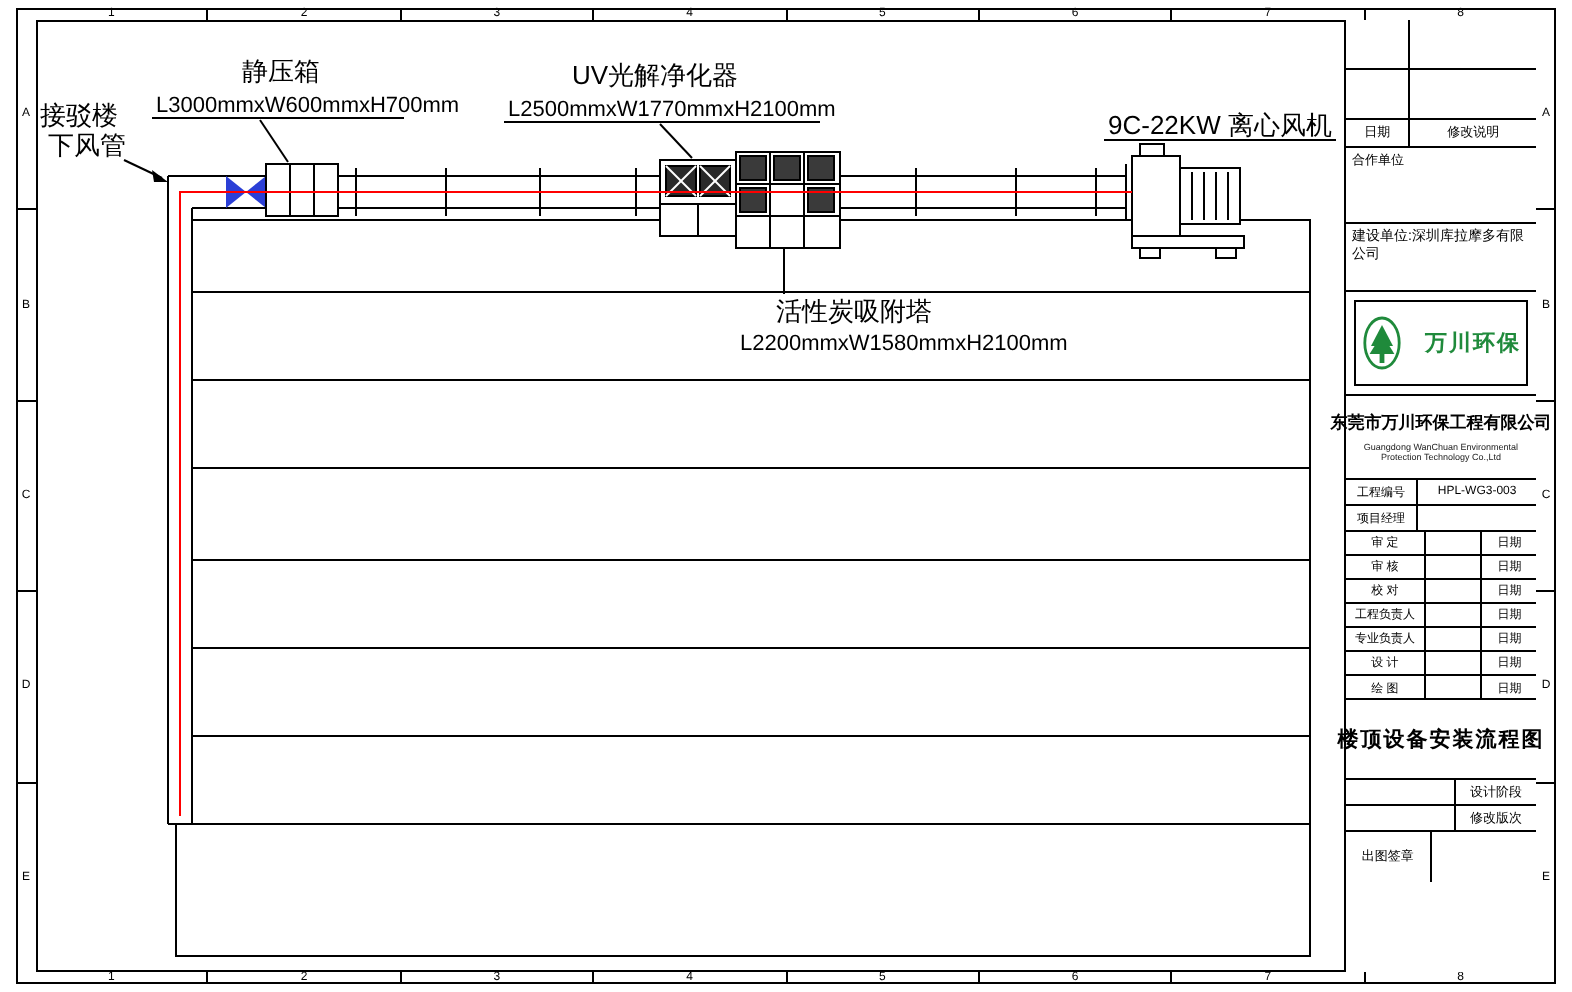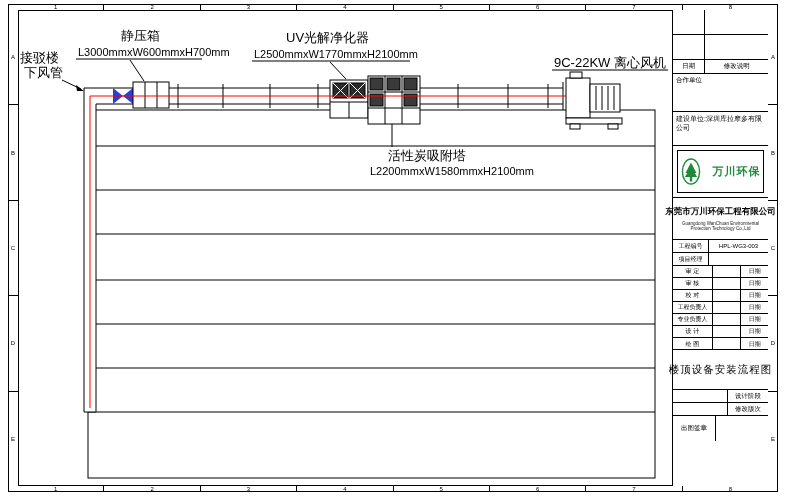--- a/index.html
+++ b/index.html
@@ -61,21 +61,21 @@
   .num-l { width:38%; border-right:1px solid #000; display:flex; align-items:center; justify-content:center; font-size:6px; }
   .num-r { flex:1; display:flex; align-items:center; justify-content:center; font-size:6px; }
 
   .sig-row { height:12px; display:flex; border-bottom:1px solid #000; }
   .sig-row:last-child { border-bottom:none; }
   .sig-role { width:42%; border-right:1px solid #000; display:flex; align-items:center; justify-content:center; font-size:6px; white-space:nowrap; overflow:hidden; }
   .sig-mid  { flex:1; border-right:1px solid #000; }
   .sig-date { width:28%; display:flex; align-items:center; justify-content:center; font-size:6px; }
 
   .dwg-title { height:100%; display:flex; align-items:center; justify-content:center;
-               font-size:10.5px; font-weight:normal; letter-spacing:1px; white-space:nowrap;text-align:center; }
+               font-size:10.5px; font-weight:bold; letter-spacing:1px; white-space:nowrap;text-align:center; }
 
   .bot-row { height:13px; display:flex; border-bottom:1px solid #000; }
   .bot-blank { flex:1; border-right:1px solid #000; }
   .bot-label { width:42%; display:flex; align-items:center; justify-content:center; font-size:6.5px; }
   .bot-stamp { height:25px; display:flex; border-bottom:none; }
   .bot-stamp .stamp-l { width:45%; border-right:1px solid #000; display:flex; align-items:center; justify-content:center; font-size:6.5px; }
   .bot-stamp .stamp-r { flex:1; }
 </style>
 </head>
 <body>

